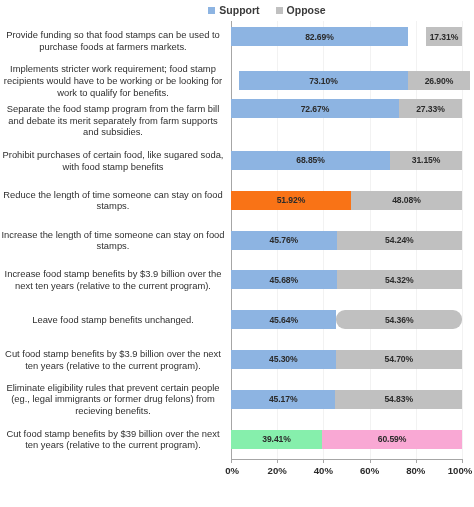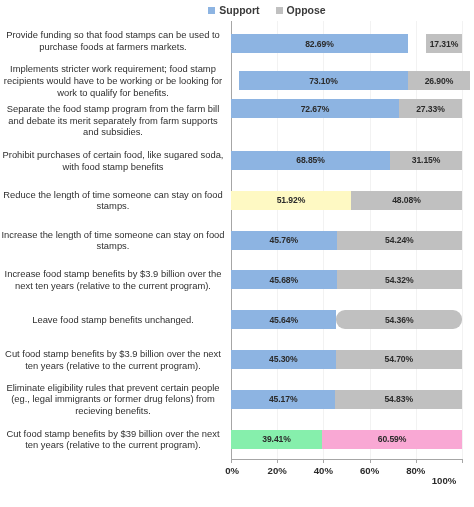--- a/index.html
+++ b/index.html
@@ -174,21 +174,21 @@
       <div class="cat" style="top: 406.591px;">Cut food stamp benefits by $39 billion over the next ten years (relative to the current program).</div>
     </div>
 
   <div id="plot">
     <div id="axis-line"></div>
   <div class="gridline" style="left: 46.2px;"></div>
       <div class="gridline" style="left: 92.4px;"></div>
       <div class="gridline" style="left: 138.6px;"></div>
       <div class="gridline" style="left: 184.8px;"></div>
       <div class="gridline" style="left: 231px;"></div>
-      <div class="row" style="top: 13px; gap: 10px;">
+      <div class="row" style="top: 6px; gap: 10px;">
         <div class="seg" style="width: 191.014px; background: rgb(141, 180, 226);">
           <span class="seg-label">82.69%</span>
         </div>
         <div class="seg" style="width: 39px; background: rgb(192, 192, 192); margin-left: 8px;">
           <span class="seg-label">17.31%</span>
         </div>
       </div>
       <div class="row" style="top: 50.2273px; padding-left: 8px;">
         <div class="seg" style="width: 168.861px; background: rgb(141, 180, 226);">
           <span class="seg-label">73.10%</span>
@@ -207,21 +207,21 @@
       </div>
       <div class="row" style="top: 129.864px;">
         <div class="seg" style="width: 159.043px; background: rgb(141, 180, 226);">
           <span class="seg-label">68.85%</span>
         </div>
         <div class="seg" style="width: 71.9565px; background: rgb(192, 192, 192);">
           <span class="seg-label">31.15%</span>
         </div>
       </div>
       <div class="row" style="top: 169.682px;">
-        <div class="seg" style="width: 119.935px; background: #fef9c3; justify-content: center;">
+        <div class="seg" style="width: 119.935px; background: #f97316; justify-content: center;">
           <span class="seg-label">51.92%</span>
         </div>
         <div class="seg" style="width: 111.065px; background: rgb(192, 192, 192);">
           <span class="seg-label">48.08%</span>
         </div>
       </div>
       <div class="row" style="top: 209.5px;">
         <div class="seg" style="width: 105.706px; background: rgb(141, 180, 226);">
           <span class="seg-label">45.76%</span>
         </div>
@@ -277,14 +277,14 @@
     <div class="xlabel" style="left: 231px; transform: translateX(-42%);">0%</div>
     <div class="xtick" style="left: 277.2px;"></div>
     <div class="xlabel" style="left: 277.2px;">20%</div>
     <div class="xtick" style="left: 323.4px;"></div>
     <div class="xlabel" style="left: 323.4px;">40%</div>
     <div class="xtick" style="left: 369.6px;"></div>
     <div class="xlabel" style="left: 369.6px;">60%</div>
     <div class="xtick" style="left: 415.8px;"></div>
     <div class="xlabel" style="left: 415.8px;">80%</div>
     <div class="xtick" style="left: 462px;"></div>
-    <div class="xlabel" style="left: 446px; transform: translateX(-58%); margin-top: 10px;">100%</div>
+    <div class="xlabel" style="left: 462px; transform: translateX(-58%);">100%</div>
   </div>
 
 </body></html>

